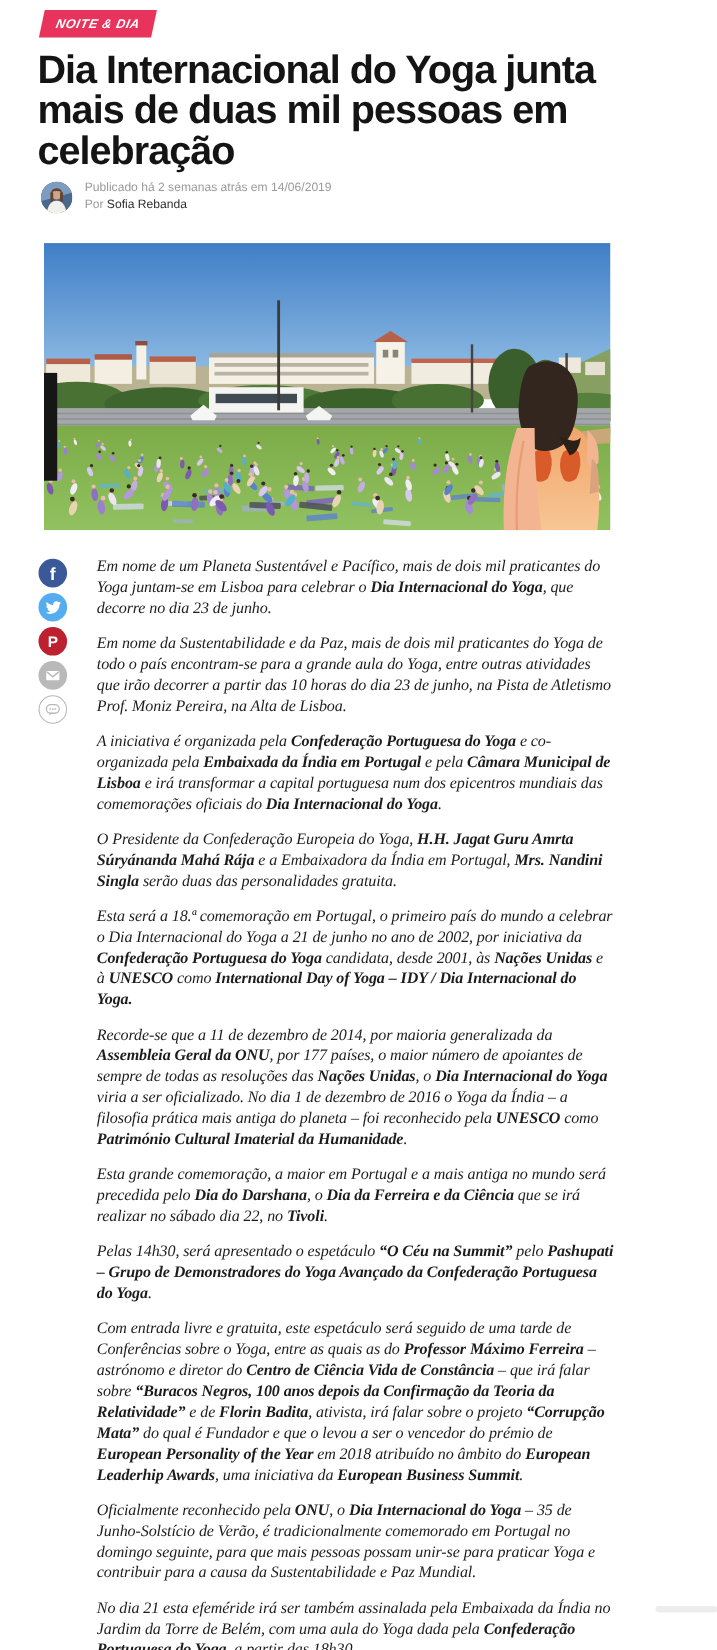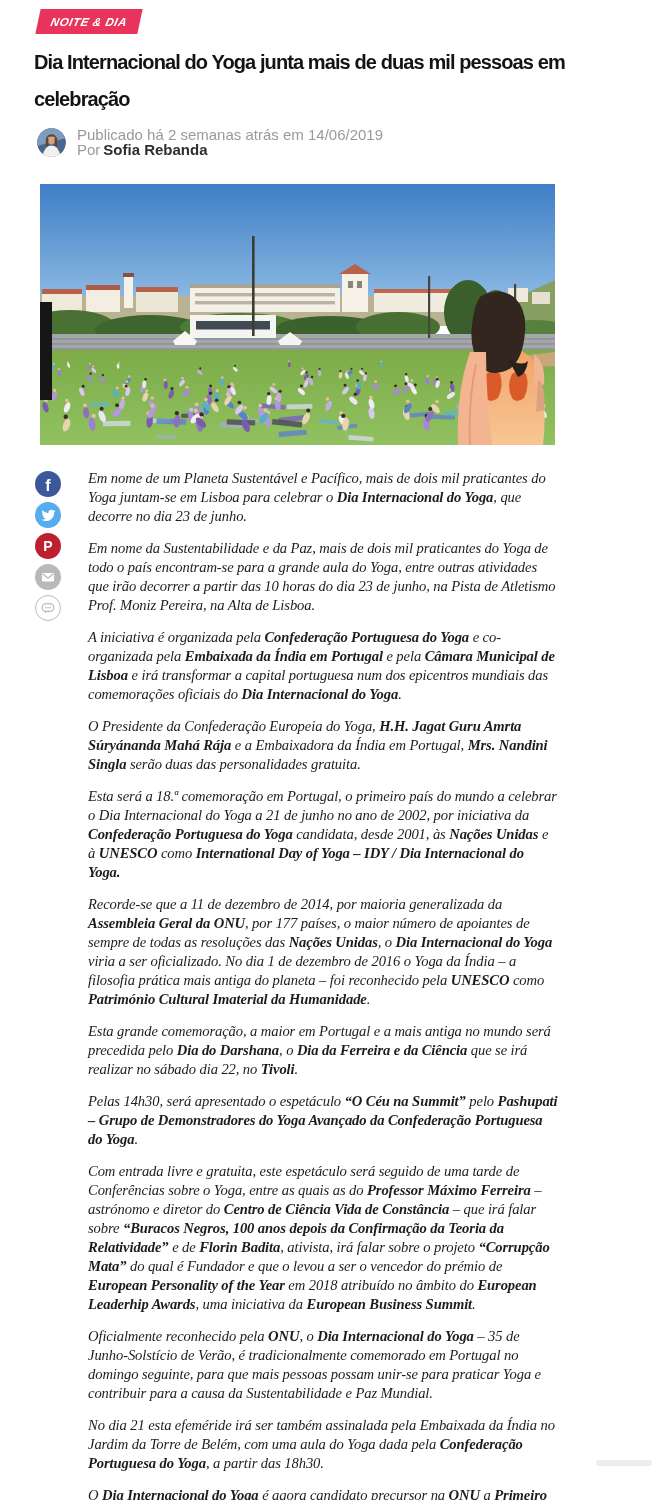--- a/index.html
+++ b/index.html
@@ -5,28 +5,28 @@
   html,body{margin:0;padding:0;background:#ffffff;}
   .page{position:relative;width:652px;height:1500px;background:#fff;overflow:hidden;font-family:"Liberation Sans",sans-serif;}
 
   
   .badge{display:inline-block;margin:9px 0 0 38px;background:var(--c-accent,#e8345c);
          transform:skewX(-12deg);padding:3px 13px 4px;}
   .badge span{display:inline-block;font-style:italic;font-weight:bold;font-size:11.5px;
               letter-spacing:.6px;color:#fff;}
 
   
-  .headline{margin:10px 0 0 34px;width:576px;font-size:20px;line-height:37px;
+  .headline{margin:10px 0 0 34px;width:576px;font-size:36px;line-height:37px;
             letter-spacing:-.9px;font-weight:700;color:#141414;}
 
   
   .byline{display:flex;align-items:center;margin:9px 0 0 37px;}
   .avatar{width:29px;height:29px;border-radius:50%;overflow:hidden;flex:0 0 29px;}
-  .byline-text{margin-left:11px;font-size:15px;color:var(--c-byline-gray,#9a9a9a);line-height:15px;}
-  .author{color:#2e2e2e;font-weight:bold;margin-left:3px;cursor:pointer;}
+  .byline-text{margin-left:11px;font-size:11px;color:var(--c-byline-gray,#9a9a9a);line-height:15px;}
+  .author{color:#2e2e2e;font-weight:normal;margin-left:3px;cursor:pointer;}
 
   
   .hero{margin:27px 0 0 40px;width:515px;height:261px;display:block;}
 
   
   .article-wrap{position:relative;margin:24px 0 0 35px;width:530px;}
   .share-rail{position:absolute;left:0;top:2px;width:26px;}
   .share-btn{width:26px;height:26px;border-radius:50%;margin-bottom:5px;display:flex;
              align-items:center;justify-content:center;color:#fff;cursor:pointer;box-sizing:border-box;}
   .share-fb{background:var(--c-facebook,#3b5998);}

